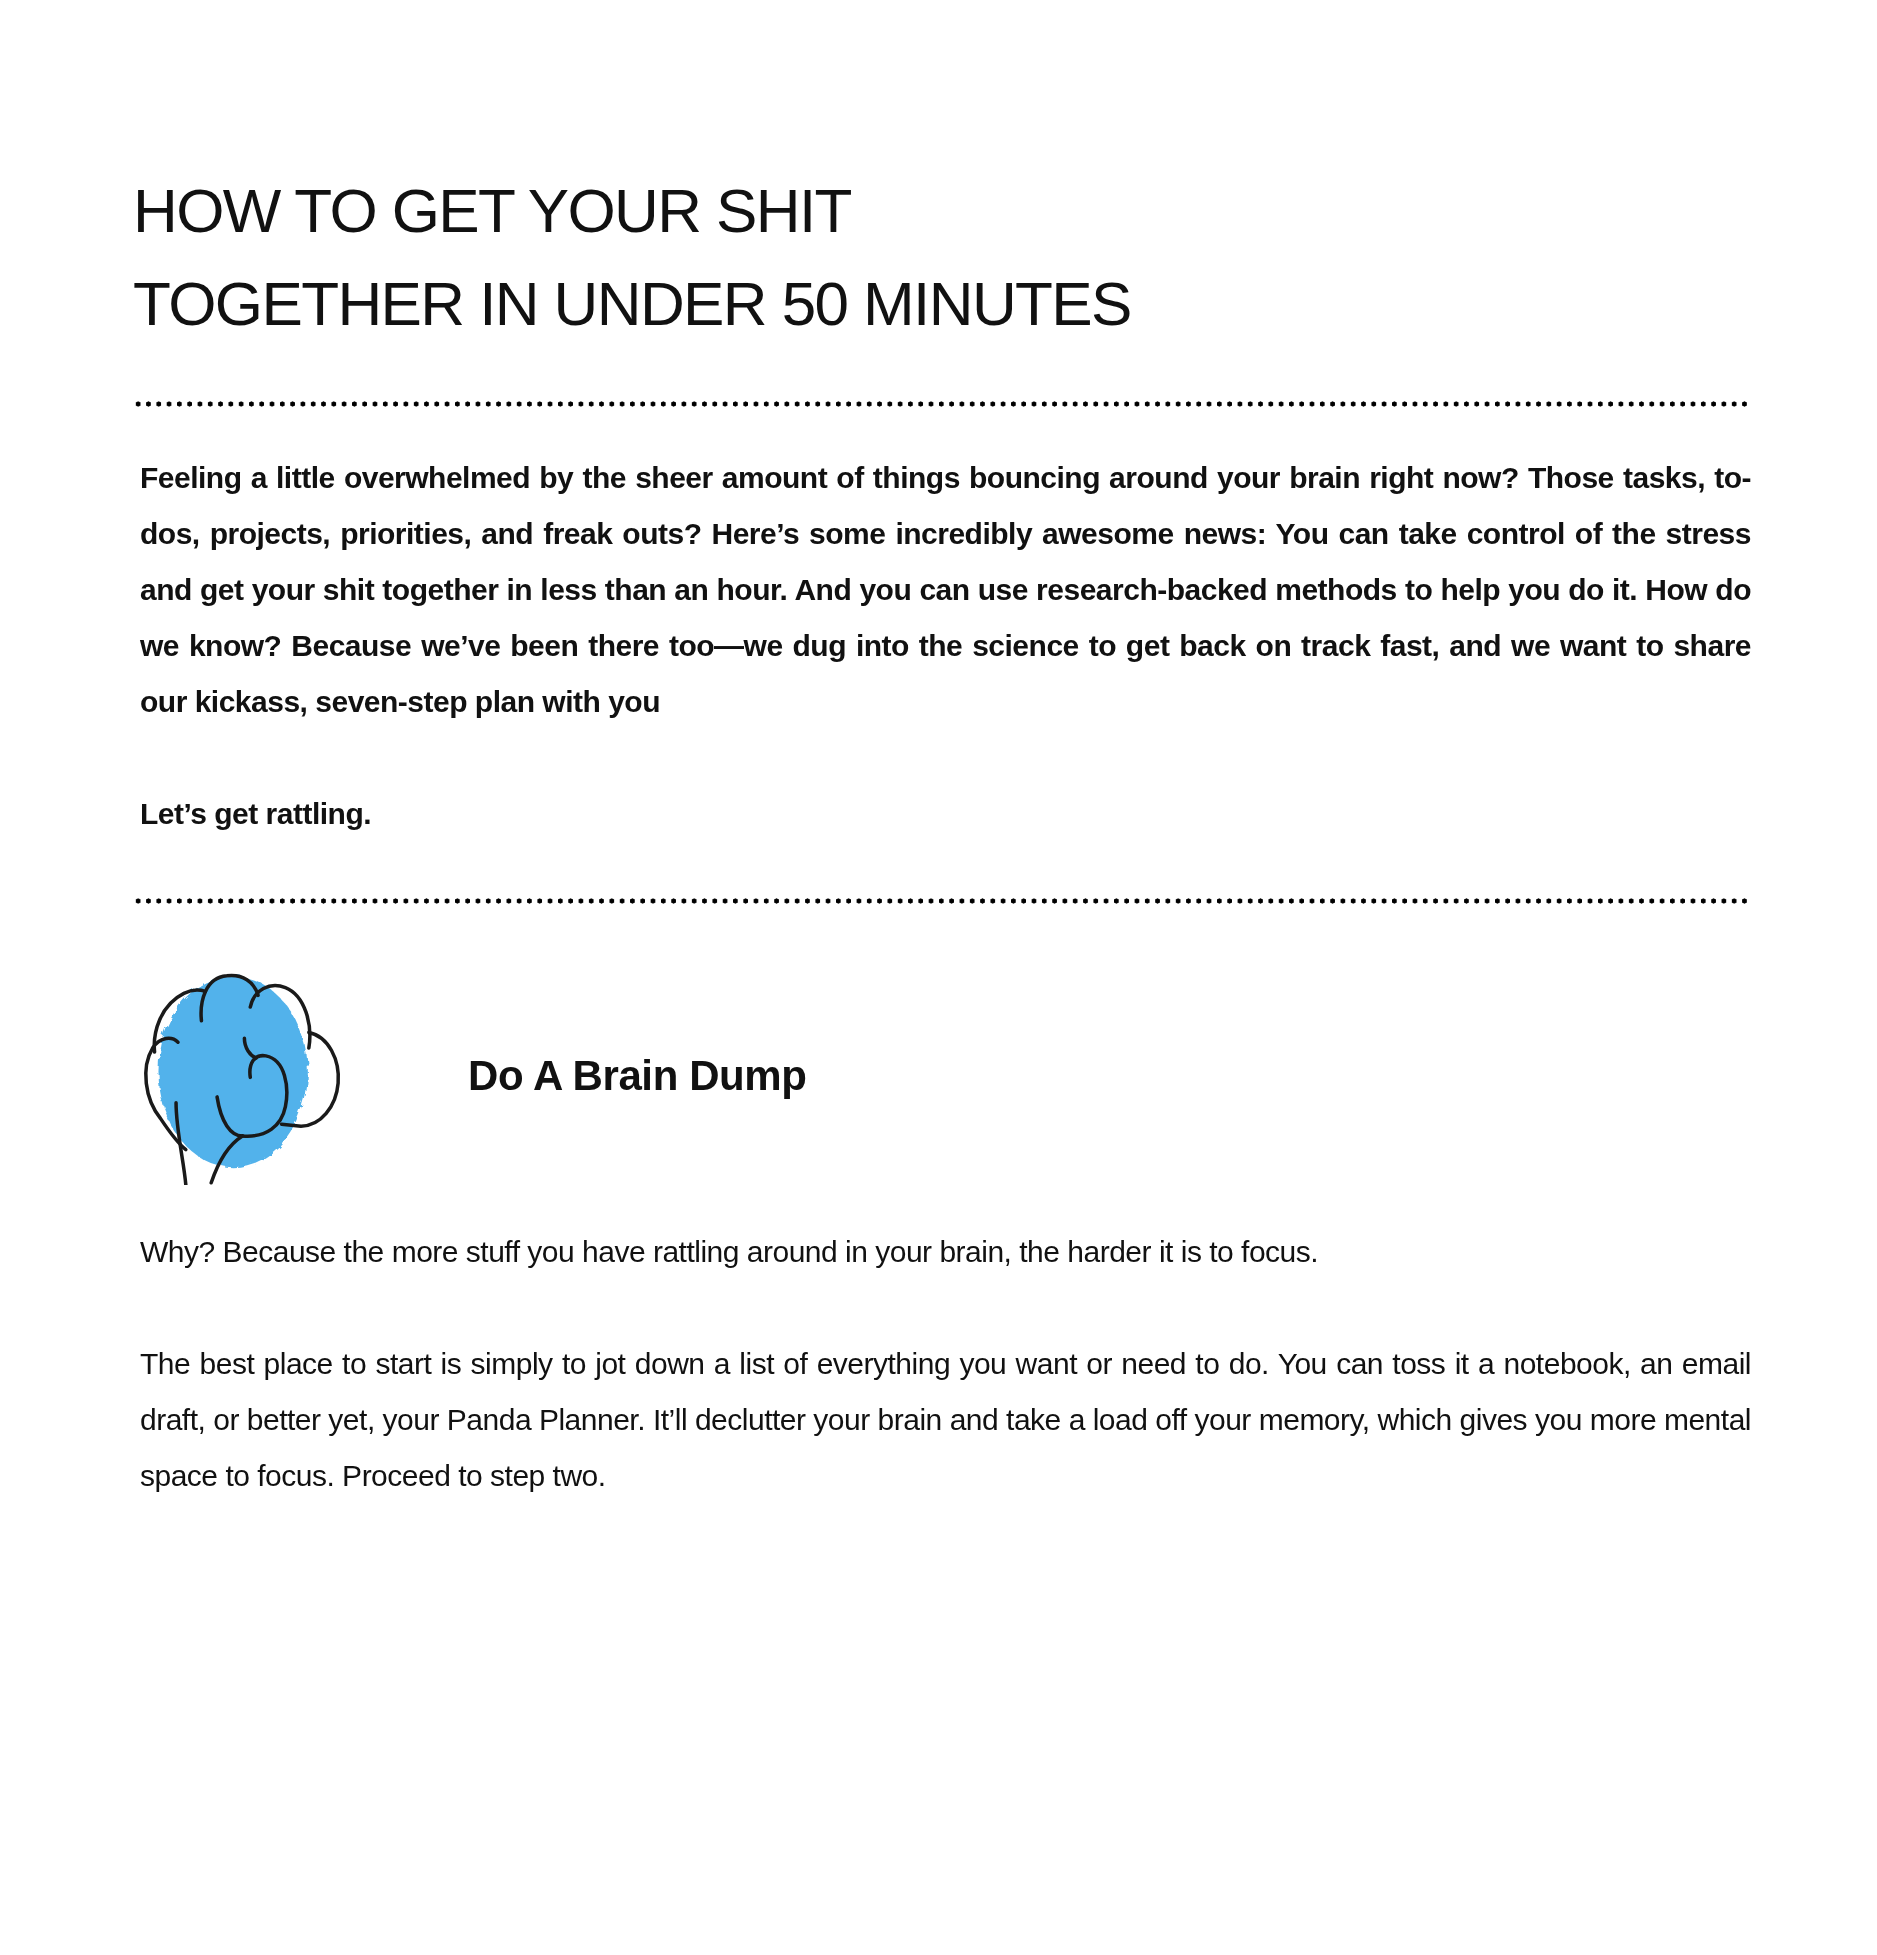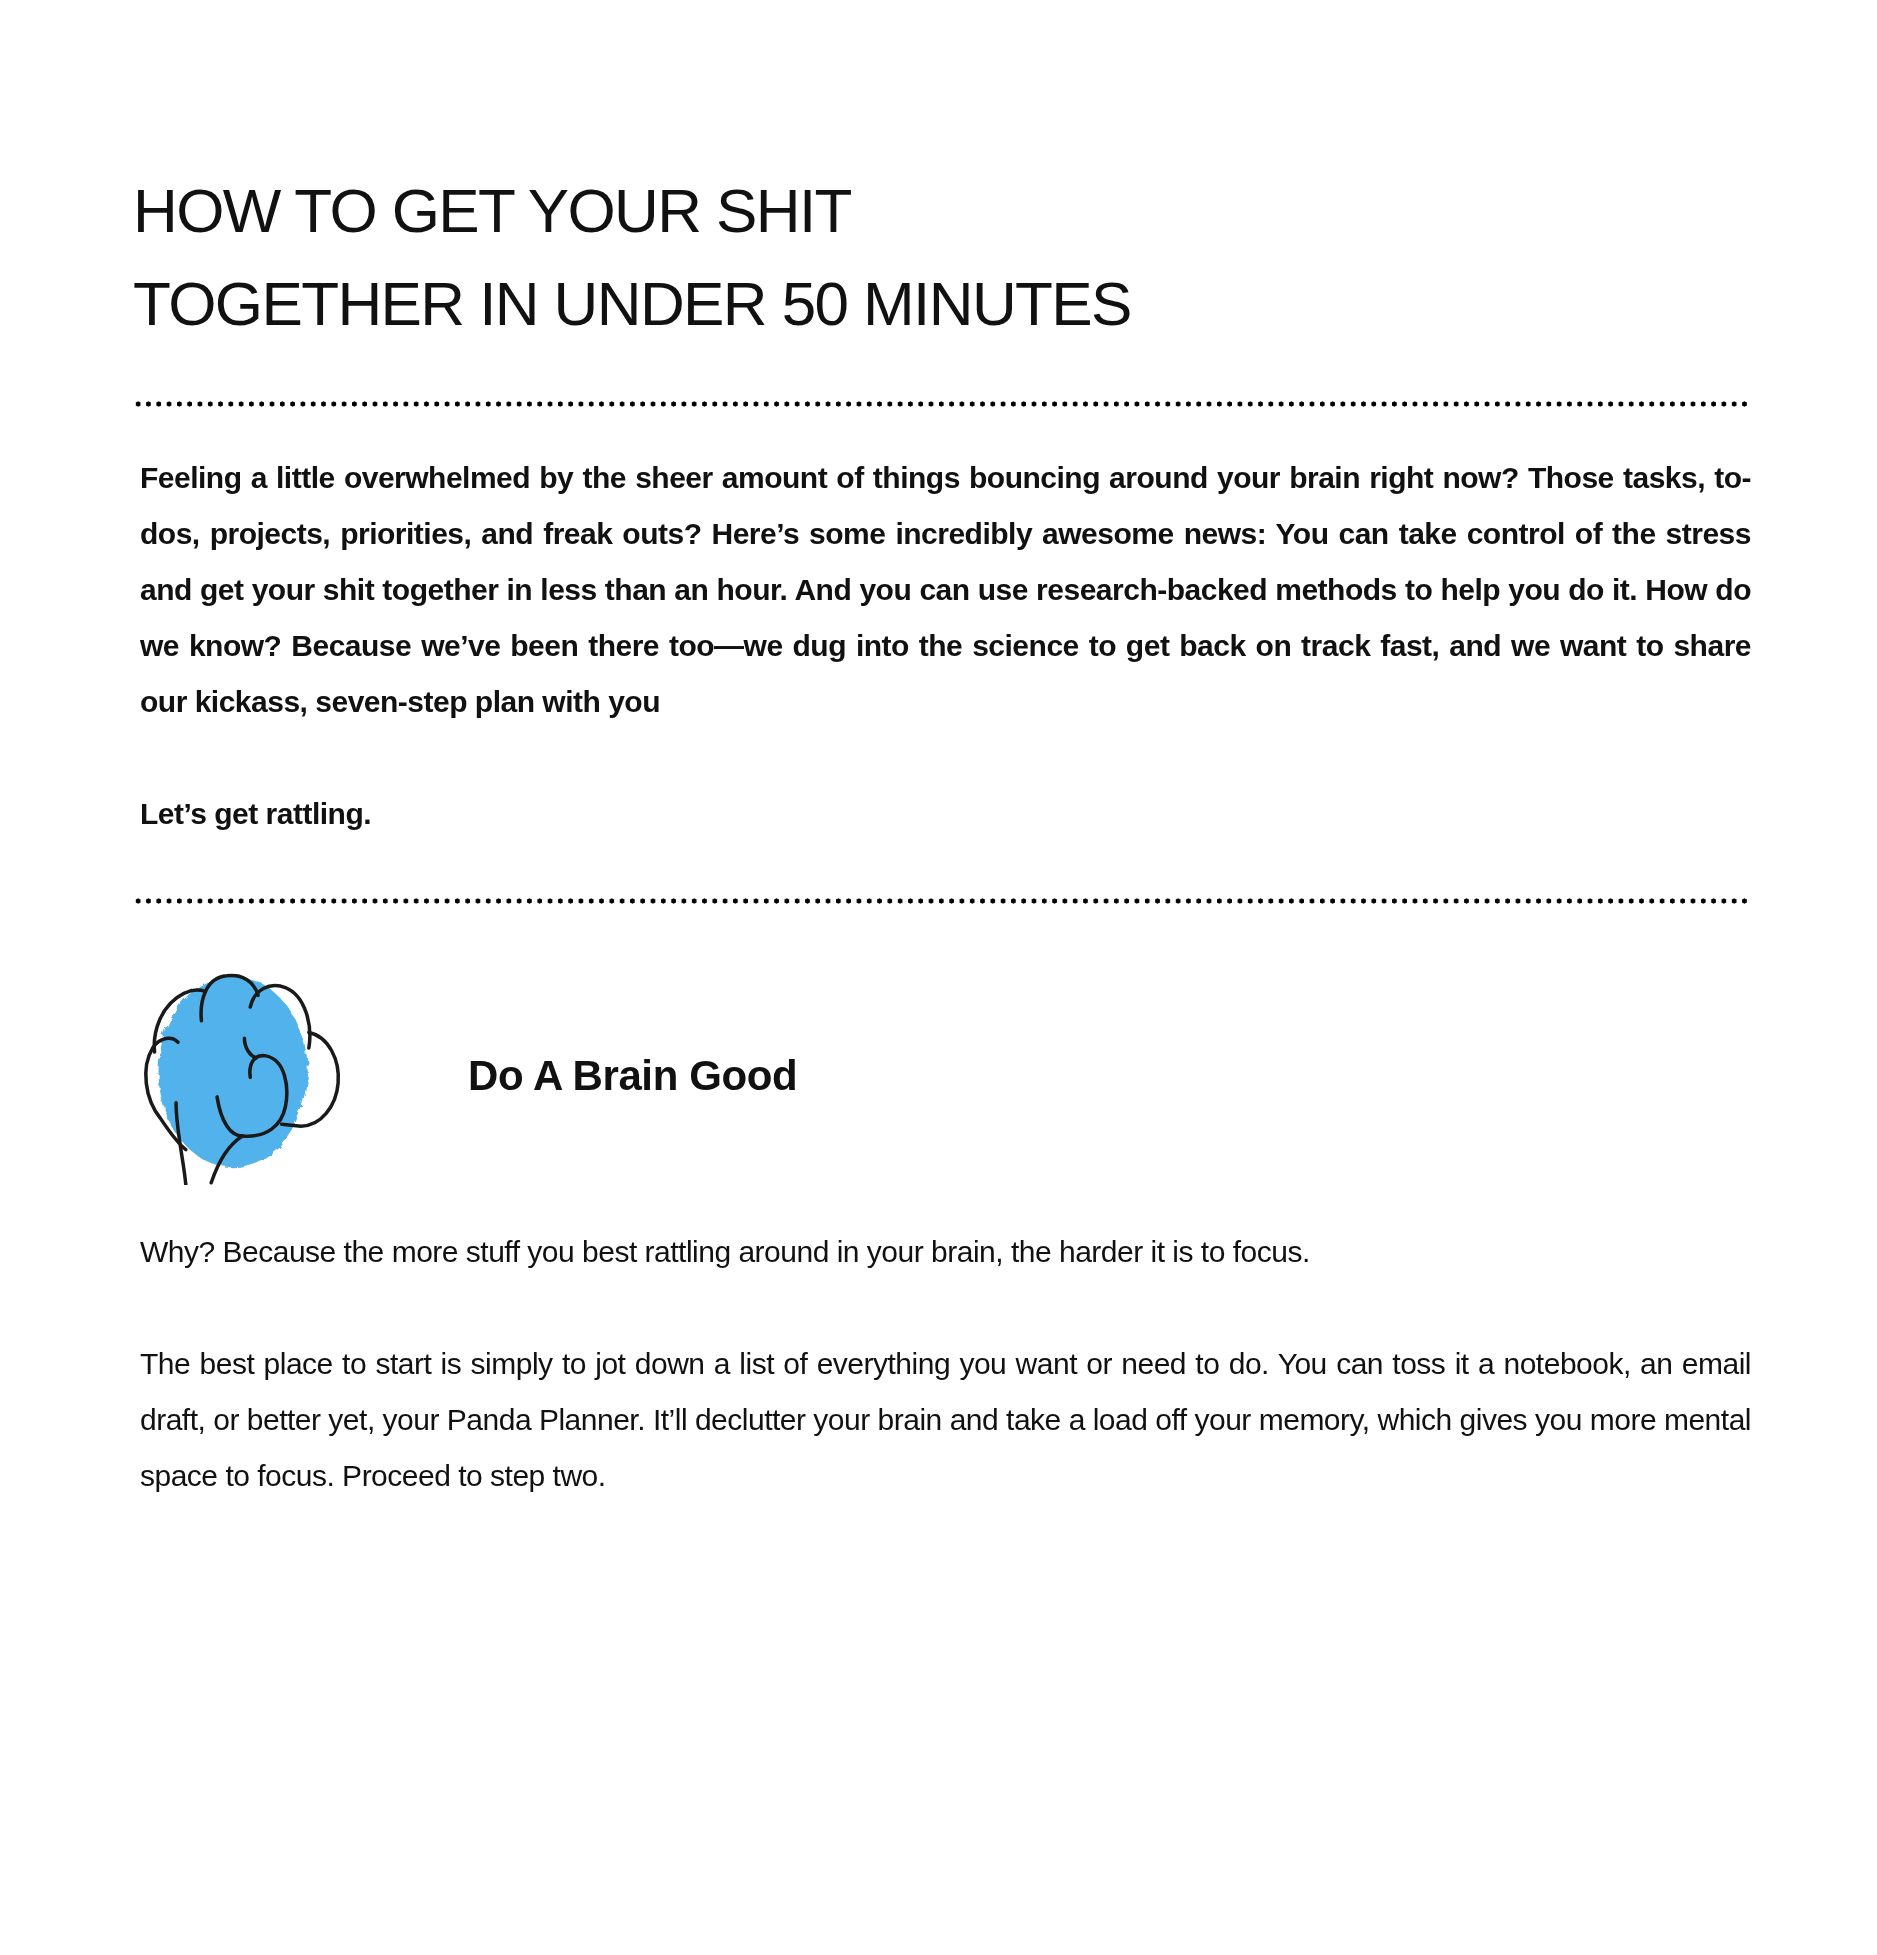--- a/index.html
+++ b/index.html
@@ -61,21 +61,21 @@
 
         <path d="M275 205 C 275 230, 290 250, 305 255"></path>
         <path d="M290 305 C 285 270, 300 245, 330 250 C 380 260, 390 330, 380 380 C 370 430, 330 460, 270 455"></path>
         <path d="M205 355 C 215 420, 240 455, 270 455"></path>
         <path d="M270 455 C 230 480, 205 530, 190 575"></path>
         <path d="M100 370 C 100 440, 120 520, 125 580"></path>
       </g>
     </svg>
   </div>
 
-  <h2 class="heading">Do A Brain Good</h2>
+  <h2 class="heading">Do A Brain Dump</h2>
 
   <div class="para-block" style="top:1224px;">
-    <p>Why? Because the more stuff you best rattling around in your brain, the harder it is to focus.</p>
+    <p>Why? Because the more stuff you have rattling around in your brain, the harder it is to focus.</p>
     <p class="last">The best place to start is simply to jot down a list of everything you want or need to do. You can toss it a notebook, an email draft, or better yet, your Panda Planner. It’ll declutter your brain and take a load off your memory, which gives you more mental space to focus. Proceed to step two.</p>
   </div>
 
 </div>
 
 
 </body></html>

